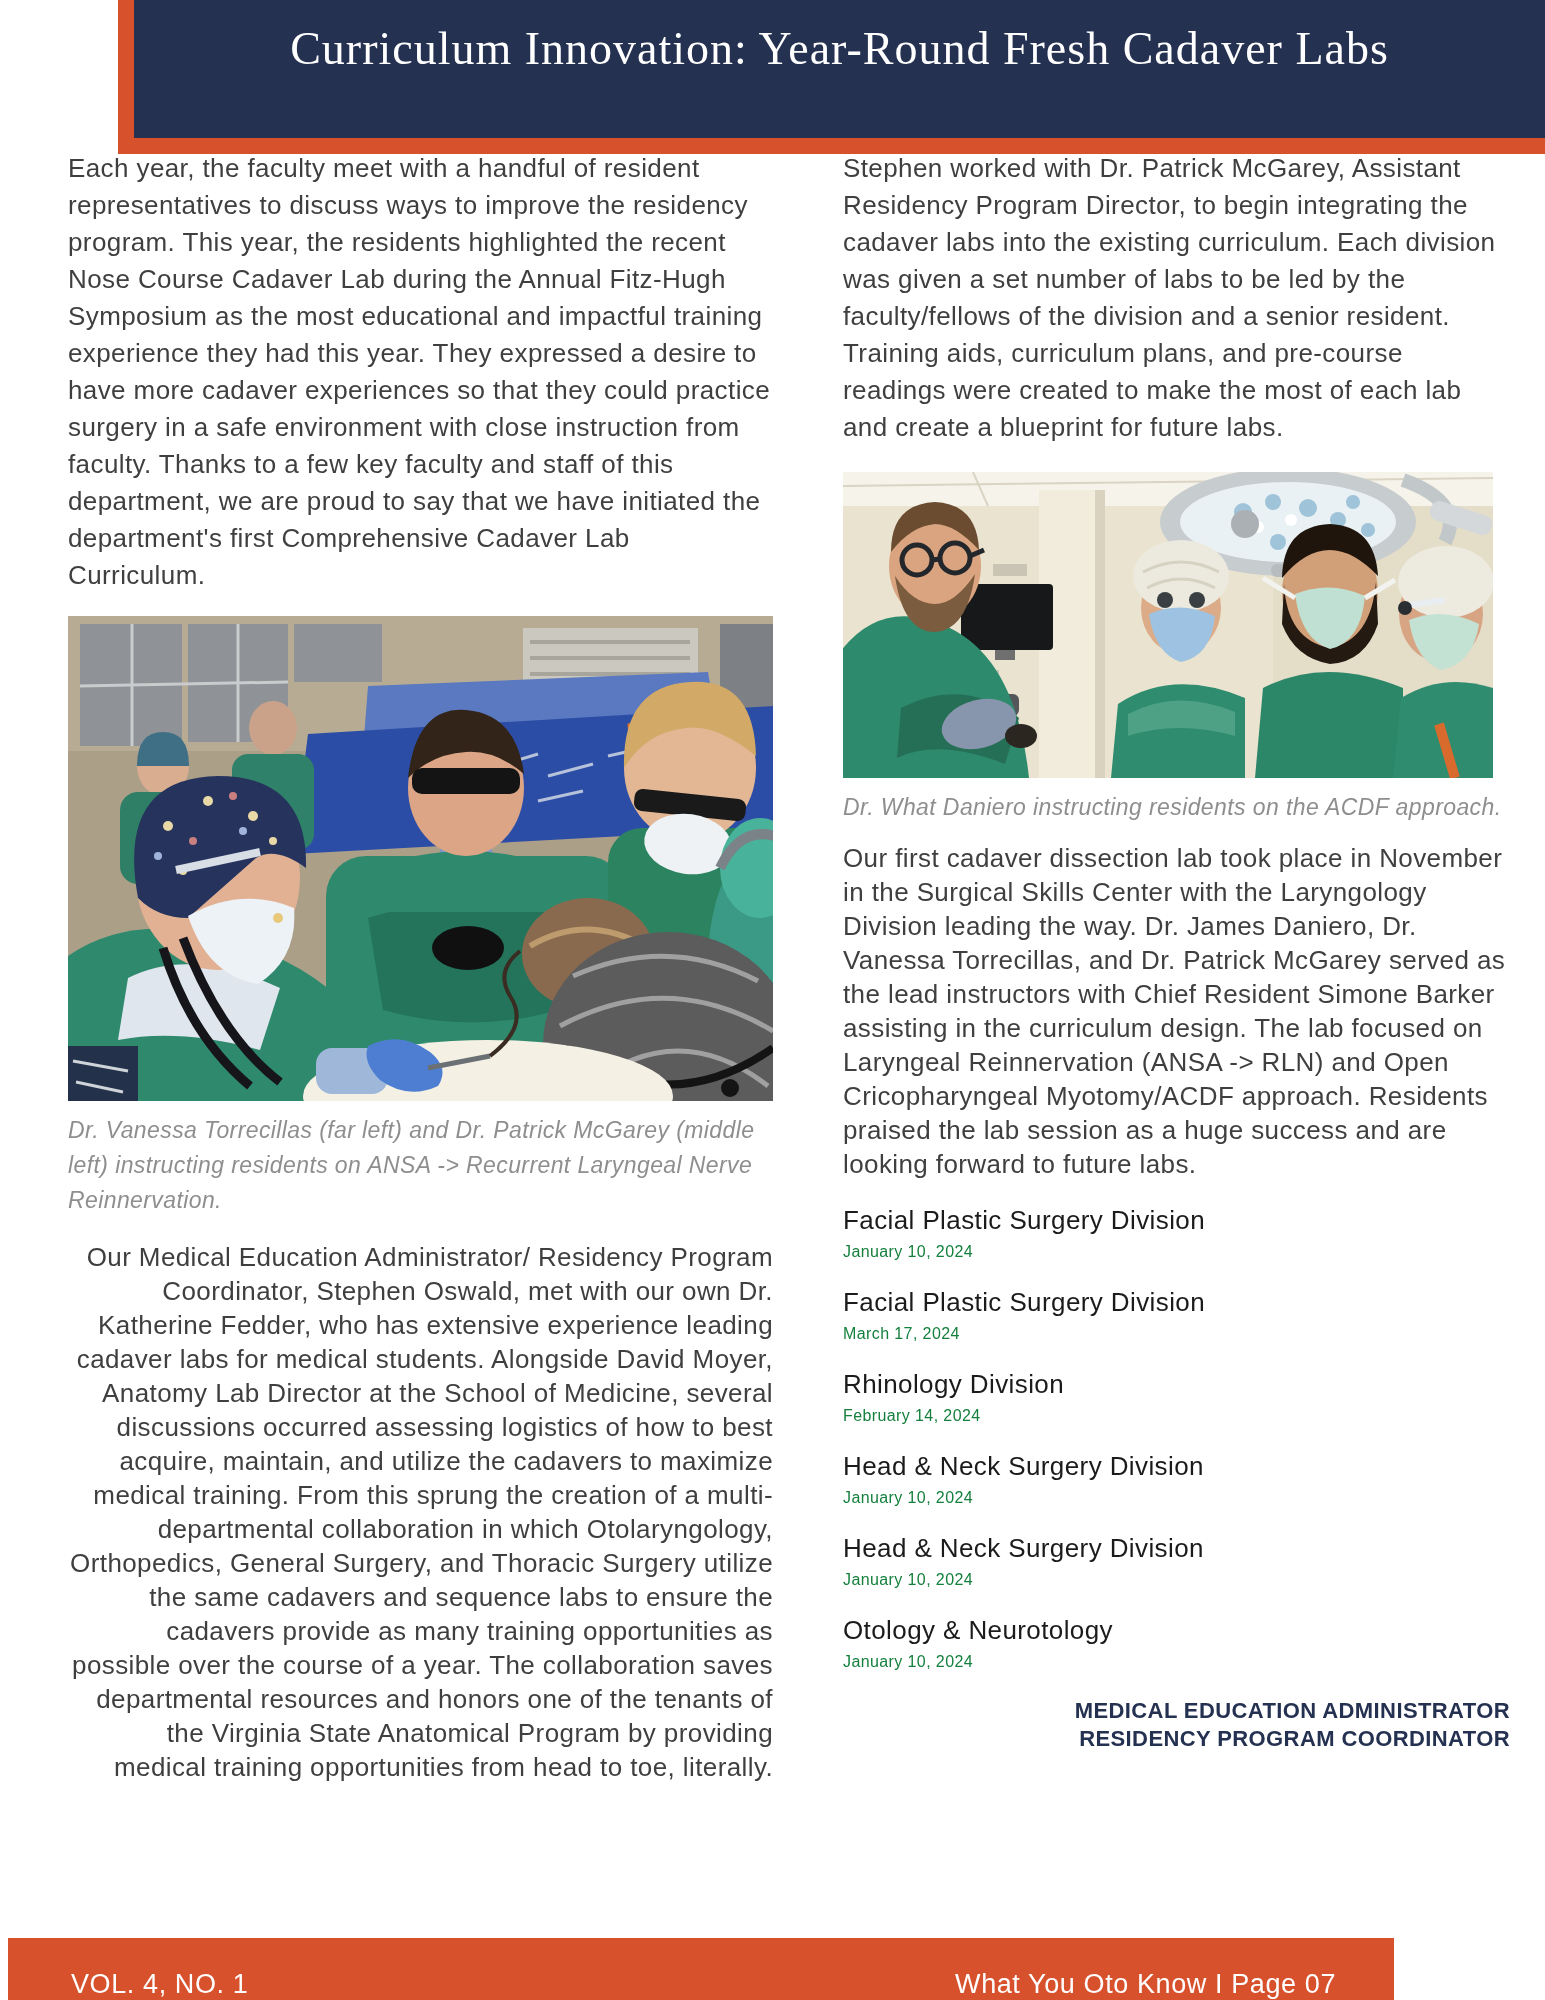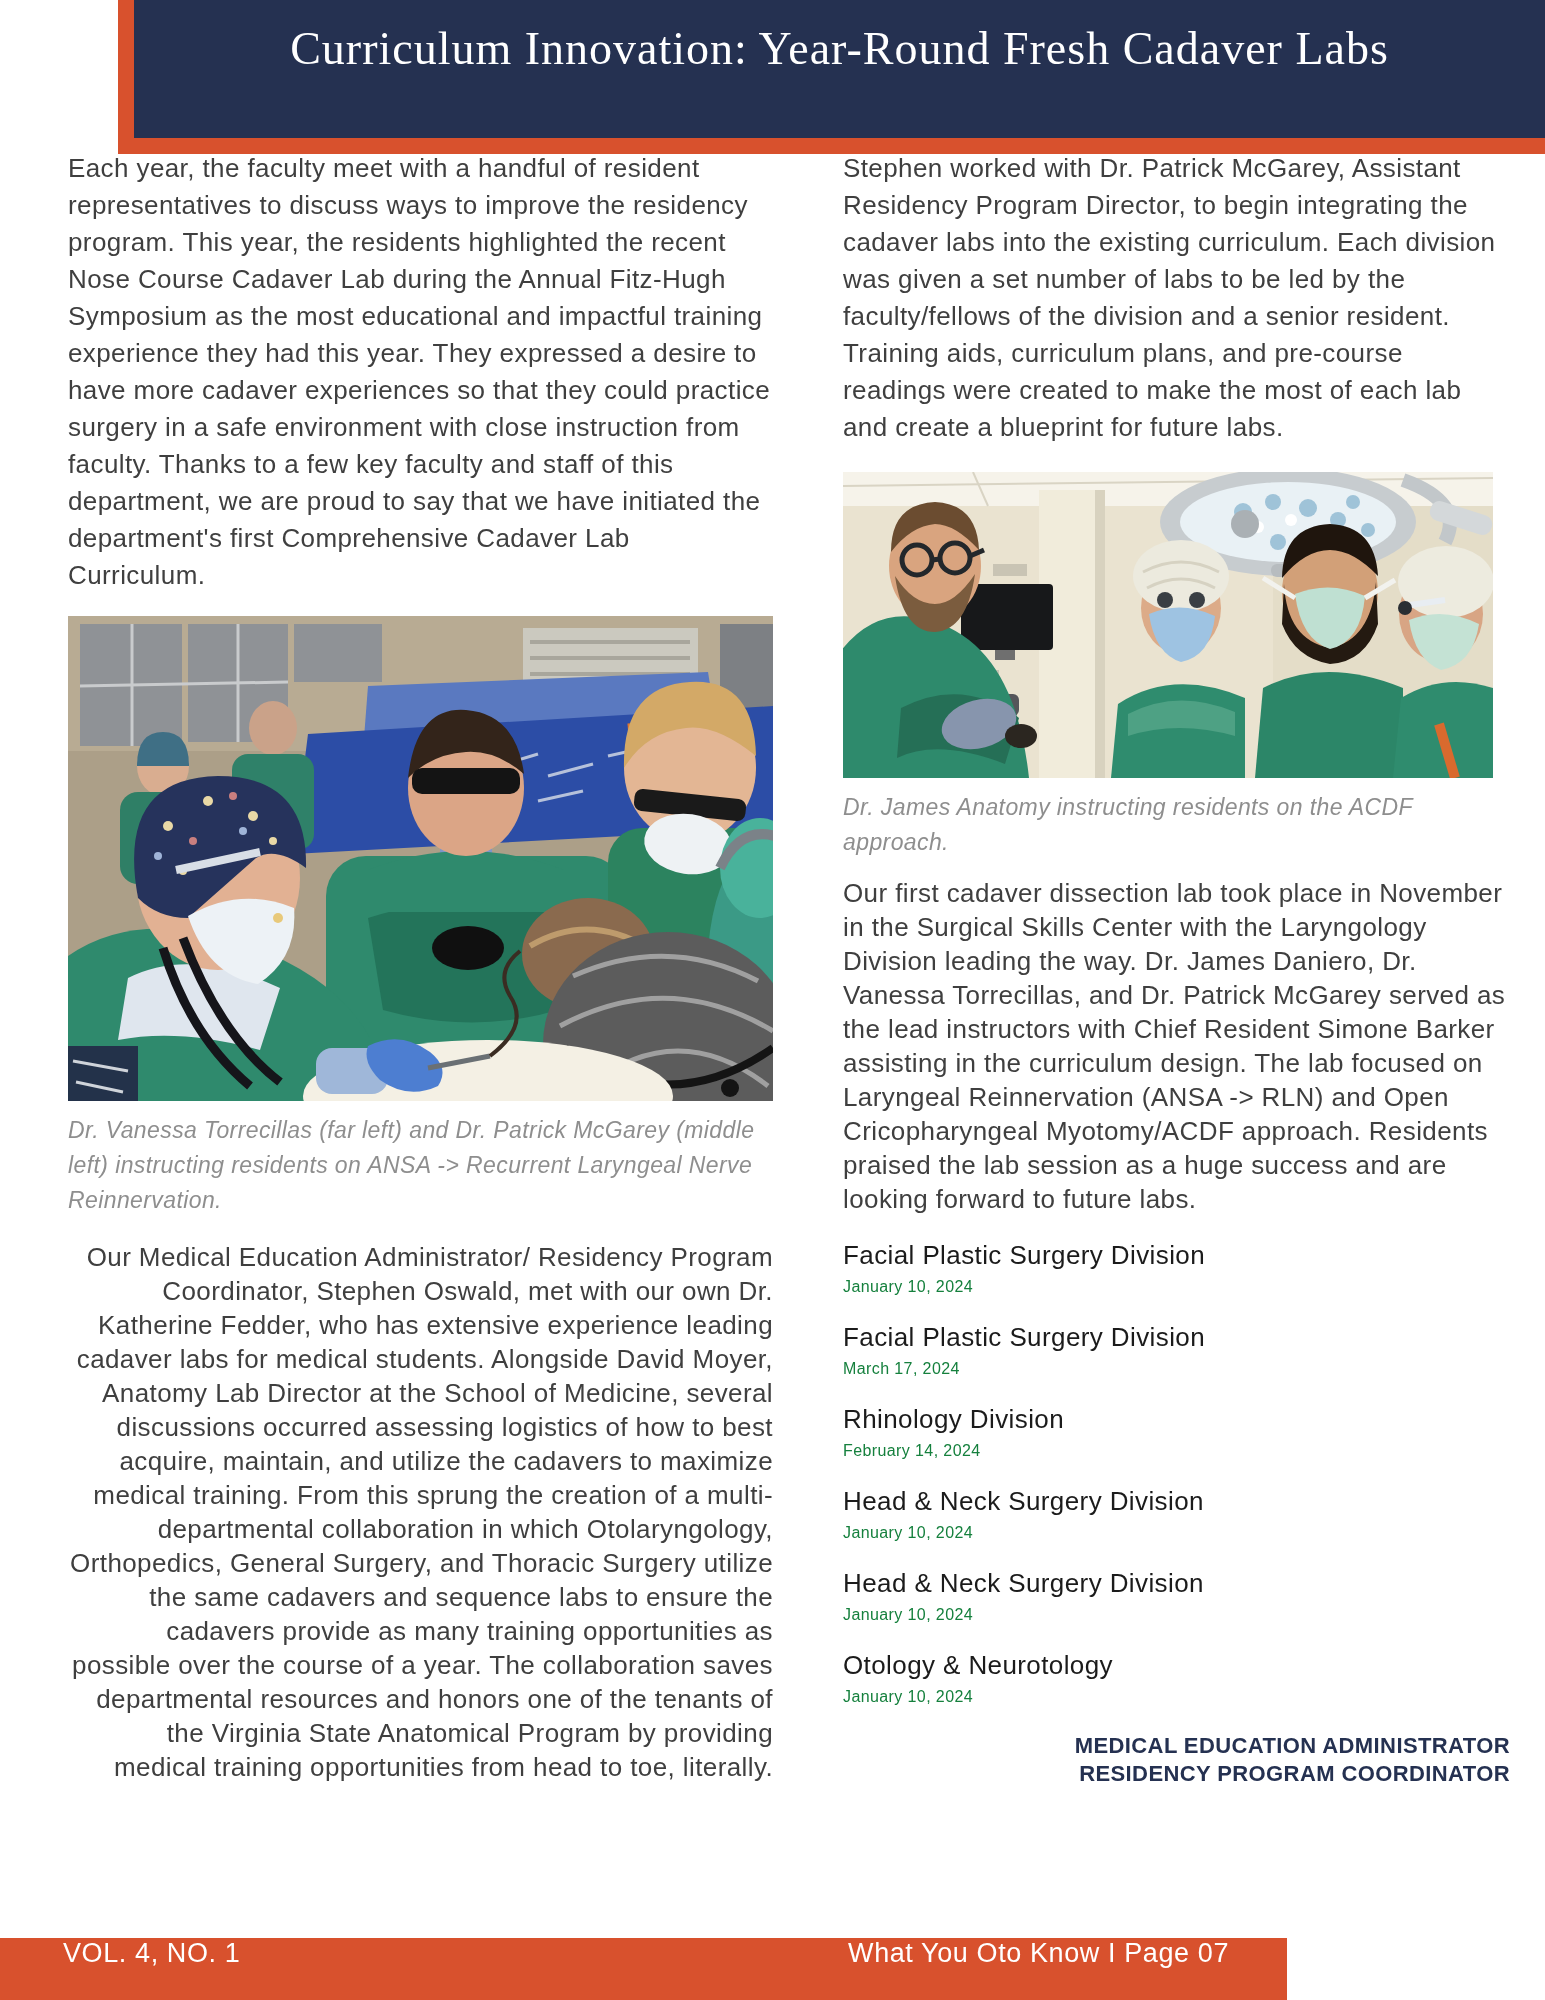--- a/index.html
+++ b/index.html
@@ -35,22 +35,22 @@
   .sched-item{margin-bottom:20px;}
   .sched-title{font-weight:400;font-size:26px;line-height:31px;color:#1b1b1b;letter-spacing:0.4px;}
   .sched-date{font-size:16px;line-height:31px;color:#15803d;letter-spacing:0.4px;}
 
   
   .signature{margin-top:8px;text-align:right;}
   .sig-name{color:var(--orange);font-weight:700;font-size:33px;line-height:40px;letter-spacing:0.5px;}
   .sig-role{color:var(--navy);font-weight:700;font-size:22px;line-height:28px;letter-spacing:0.4px;}
 
   
-  .footer{position:absolute;left:0;bottom:0;width:1287px;height:62px;background:var(--orange);
-          display:flex;align-items:flex-start;justify-content:space-between;
+  .footer{position:absolute;left:8px;bottom:0;width:1386px;height:62px;background:var(--orange);
+          display:flex;align-items:flex-end;justify-content:space-between;
           padding:0 58px 0 63px;box-sizing:border-box;color:#ffffff;font-size:27px;letter-spacing:0.6px;}
 
   :root{--navy:#253151;--orange:#D8512D;}
 </style>
 </head>
 <body>
 
 <div class="page">
 
   <header>
@@ -263,21 +263,21 @@
         </g>
 
         <path d="M558 226 Q600 200 650 216 L650 306 L550 306 Z" fill="#2f8c6e"></path>
         <path d="M596 252 L612 306" stroke="#d96a2e" stroke-width="10"></path>
         <ellipse cx="598" cy="142" rx="42" ry="48" fill="#d8a584"></ellipse>
         <ellipse cx="603" cy="110" rx="48" ry="36" fill="#edebdf"></ellipse>
         <path d="M560 134 L602 128" stroke="#e8edf2" stroke-width="6"></path>
         <circle cx="562" cy="136" r="7" fill="#2a2e33"></circle>
         <path d="M566 148 Q600 134 636 152 Q630 192 598 198 Q572 188 566 148 Z" fill="#c4e2d4"></path>
       </svg>
-      <figcaption>Dr. James Anatomy instructing residents on the ACDF approach.</figcaption>
+      <figcaption>Dr. What Daniero instructing residents on the ACDF approach.</figcaption>
     </figure>
 
     <p class="body-text p2">Our first cadaver dissection lab took place in November in the Surgical Skills Center with the Laryngology Division leading the way. Dr. James Daniero, Dr. Vanessa Torrecillas, and Dr. Patrick McGarey served as the lead instructors with Chief Resident Simone Barker assisting in the curriculum design. The lab focused on Laryngeal Reinnervation (ANSA -&gt; RLN) and Open Cricopharyngeal Myotomy/ACDF approach. Residents praised the lab session as a huge success and are looking forward to future labs.</p>
 
     <div class="schedule">
       <div class="sched-item">
         <div class="sched-title">Facial Plastic Surgery Division</div>
         <div class="sched-date">January 10, 2024</div>
       </div>
       <div class="sched-item">

